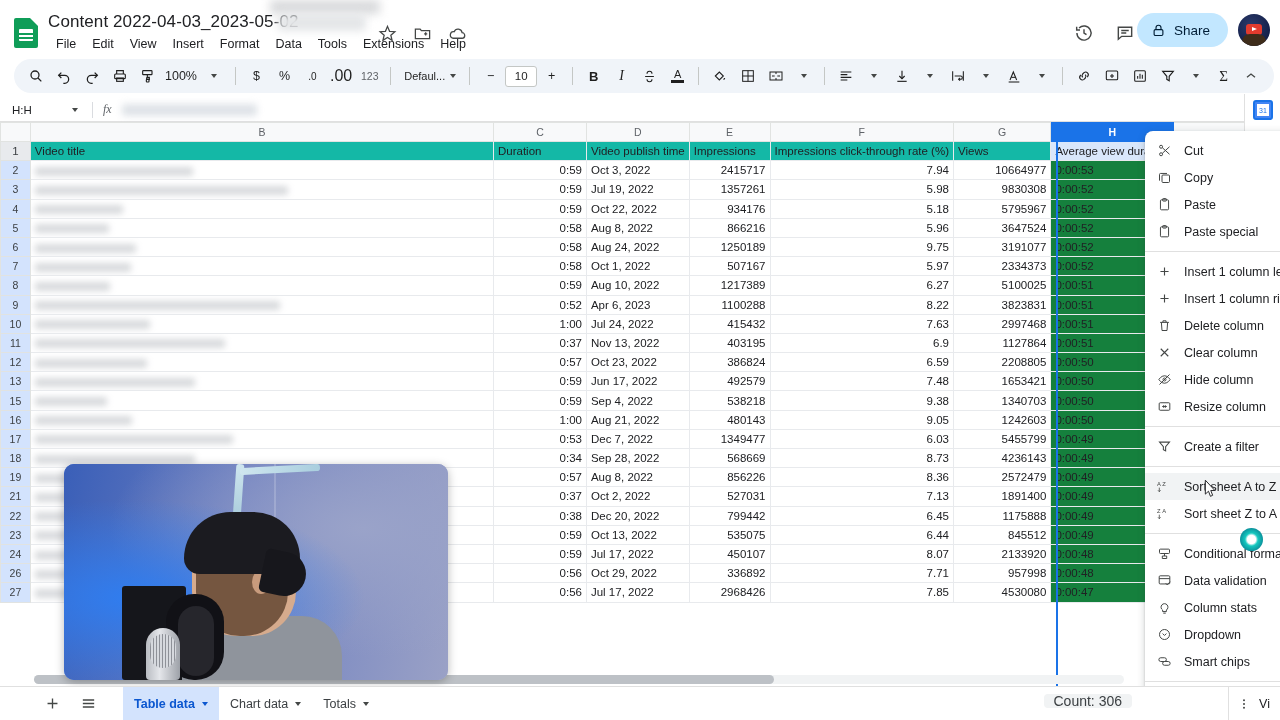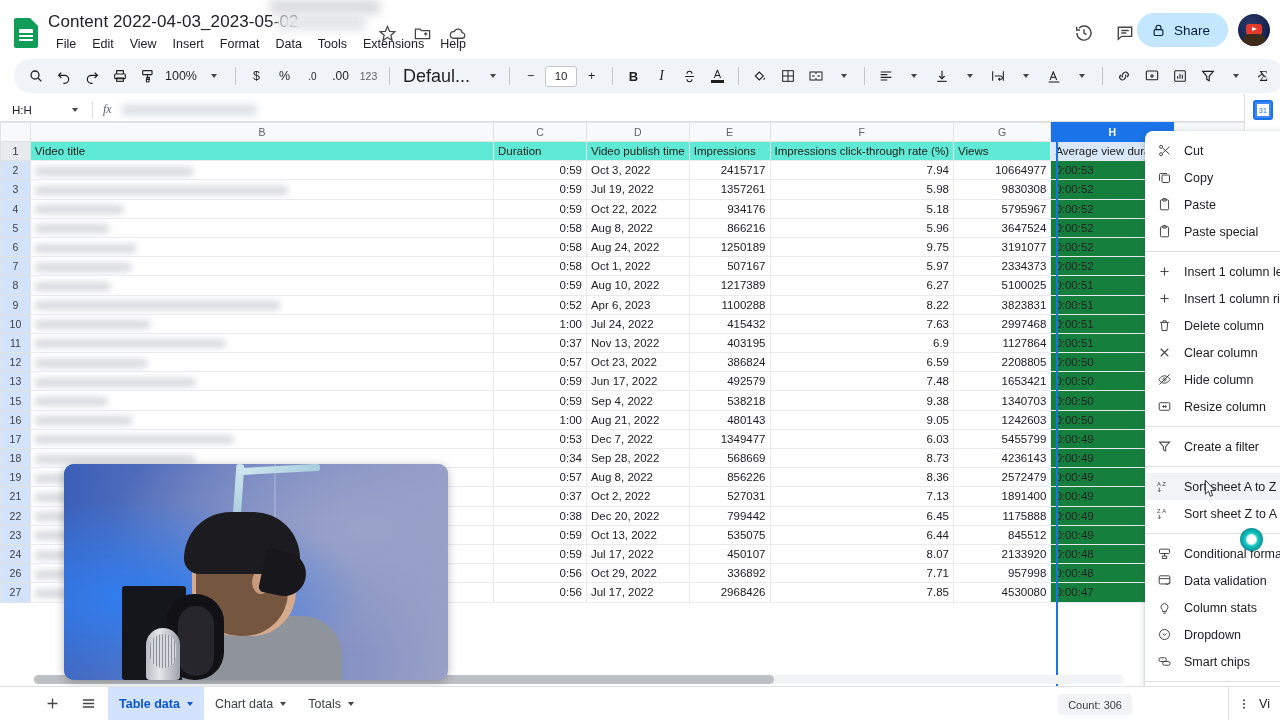--- a/index.html
+++ b/index.html
@@ -88,22 +88,22 @@
     display:flex; align-items:center; padding:0 8px; gap:1px; position:relative;
   }
   .tb {
     min-width:27px; height:27px; border-radius:4px;
     display:flex; align-items:center; justify-content:center;
     font-size:12px; color:#1f1f1f; padding:0 3px;
   }
   .tb-sep { width:1px; height:18px; background:#c4c7c5; margin:0 6px; }
   .tb-text { font-size:12.5px; color:#1f1f1f; }
   .font-sel {
-    display:flex; align-items:center; gap:20px; padding:0 6px; height:27px; border-radius:4px;
-    font-size:18px; color:#1f1f1f;
+    display:flex; align-items:center; gap:5px; padding:0 6px; height:27px; border-radius:4px;
+    font-size:11px; color:#1f1f1f;
   }
   .fsize {
     width:32px; height:21px; border:1px solid #c4c7c5; border-radius:3px; background:#fff;
     display:flex; align-items:center; justify-content:center; font-size:11.5px; color:#1f1f1f;
   }
   .tb-caret { width:0;height:0;border-left:3.5px solid transparent;border-right:3.5px solid transparent;border-top:4px solid #444746; }
   .collapse-btn { position:absolute; right:10px; top:4px; width:26px; height:26px; display:flex; align-items:center; justify-content:center;}
 
   
   .formulabar {
@@ -137,21 +137,21 @@
     white-space:nowrap; vertical-align:middle; background:#fff;
   }
   td.rownum {
     width:32px; text-align:center; background:#d3e3fd; color:#3c4043;
     font-size:10.5px; border:1px solid #e1e3e1; padding:0;
   }
   tr.r1 td.rownum { background:#e8eaed; }
   td.num { text-align:right; }
   td.colH { background:#15803d; text-align:left; }
   td.b-col { color:#202124; }
-  tr.r1 td { background:#5eead4; font-size:11.5px; }
+  tr.r1 td { background:#14b8a6; font-size:11.5px; }
   tr.r1 td.colH { background:#d9e7fb; }
   .blurtext {
     display:inline-block; height:9px; background:#d8dadd; filter:blur(3px); border-radius:2px;
     vertical-align:middle;
   }
 
   
   .col-outline {
     position:absolute; left:1056px; top:0px; width:108px; height:564px;
     border-left:2px solid #1a73e8; border-right:2px solid #1a73e8; pointer-events:none;
@@ -271,23 +271,23 @@
     position:absolute; left:0; bottom:0; width:1280px; height:34px; background:#fff;
     border-top:1px solid #e0e0e0; display:flex; align-items:center; z-index:45;
   }
   .bb-btn { width:32px; height:32px; display:flex; align-items:center; justify-content:center; color:#444746; }
   .sheet-tab {
     height:34px; display:flex; align-items:center; gap:7px; padding:0 11px;
     font-size:12.5px; color:#3c4043; white-space:nowrap;
   }
   .sheet-tab.active { background:#d3e3fd; color:#0b57d0; font-weight:bold; }
   .count-pill {
-    position:absolute; right:148px; top:7px; height:21px; padding:0 10px;
+    position:absolute; right:148px; top:7px; height:14px; padding:0 10px;
     background:#f1f3f4; border-radius:4px; display:flex; align-items:center;
-    font-size:11px; color:#3c4043;
+    font-size:14px; color:#3c4043;
   }
   .view-more {
     position:absolute; right:0px; top:0px; height:34px; display:flex; align-items:center; gap:8px;
     padding:0 10px 0 8px; font-size:12.5px; color:#202124; background:#fff;
     border-left:1px solid #e0e0e0;
   }
   .vm-dots { width:14px; display:flex; align-items:center; justify-content:center; color:#444746;}
   .redact-top { position:absolute; left:270px; top:0px; width:110px; height:14px; background:#d9dadc; filter:blur(5px); }
 </style>
 </head>
@@ -407,21 +407,21 @@
       <div class="tb tb-text">100%</div>
       <div class="tb">
           <div class="tb-caret"></div>
         </div>
 
       <div class="tb-sep"></div>
 
       <div class="tb tb-text">$</div>
       <div class="tb tb-text">%</div>
       <div class="tb tb-text" style="font-size:10px">.0</div>
-      <div class="tb tb-text" style="font-size:12px">.00</div>
+      <div class="tb tb-text" style="font-size:16px">.00</div>
       <div class="tb tb-text" style="font-size:10.5px;color:#5f6368">123</div>
 
       <div class="tb-sep"></div>
 
       <div class="font-sel">
         <span>Defaul...</span>
         <span class="tb-caret"></span>
       </div>
 
       <div class="tb-sep"></div>
@@ -1072,21 +1072,21 @@
     <div class="bb-btn" style="margin-left:36px">
       <svg width="17" height="17" viewBox="0 0 24 24" fill="none" stroke="currentColor" stroke-width="1.9">
           <path d="M12 5v14M5 12h14"></path>
         </svg>
     </div>
     <div class="bb-btn" style="margin-left:4px">
       <svg width="17" height="17" viewBox="0 0 24 24" fill="none" stroke="currentColor" stroke-width="1.9">
           <path d="M4 7h16M4 12h16M4 17h16"></path>
         </svg>
     </div>
-    <div class="sheet-tab active" style="margin-left:4px">
+    <div class="sheet-tab active" style="margin-left:19px">
       <span>Table data</span>
       <span class="tb-caret" style="border-top-color:#0b57d0"></span>
     </div>
     <div class="sheet-tab">
       <span>Chart data</span>
       <span class="tb-caret"></span>
     </div>
     <div class="sheet-tab">
       <span>Totals</span>
       <span class="tb-caret"></span>

